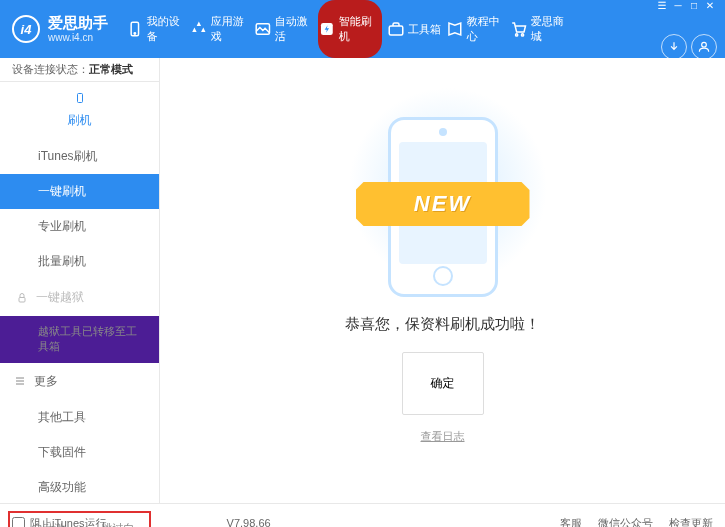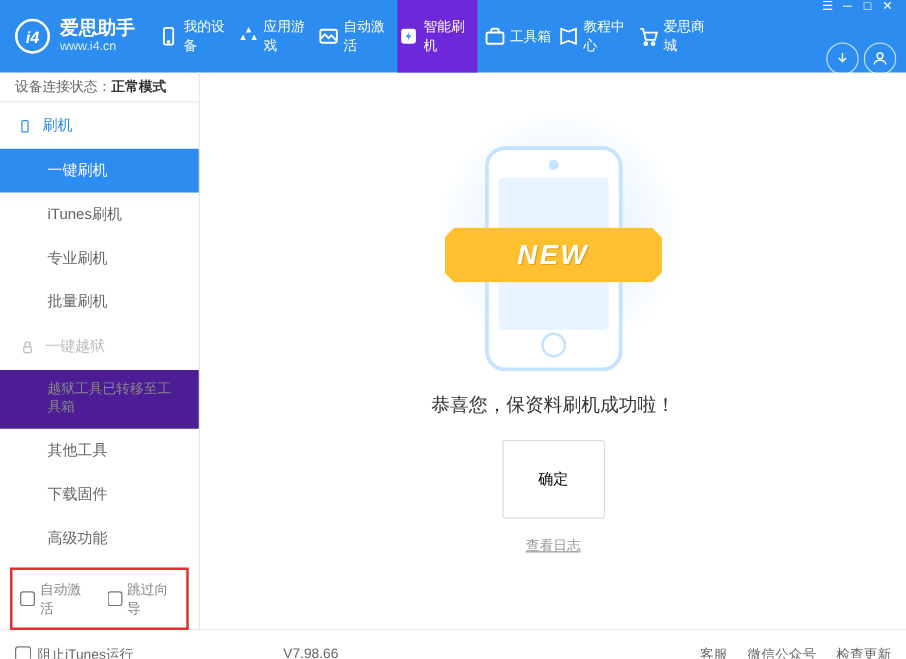--- a/index.html
+++ b/index.html
@@ -6,33 +6,33 @@
 body { width: 725px; height: 527px; overflow: hidden; background: #fff; }
 
 .header { background: #2d8cf0; height: 58px; display: flex; align-items: center; padding: 0 8px 0 12px; color: #fff; }
 .logo { display: flex; align-items: flex-start; gap: 8px; }
 .logo-icon { width: 28px; height: 28px; border: 2px solid #fff; border-radius: 50%; display: flex; align-items: center; justify-content: center; font-weight: bold; font-size: 13px; font-style: italic; }
 .logo-text { display: flex; flex-direction: column; line-height: 1.1; }
 .logo-title { font-size: 15px; font-weight: bold; }
 .logo-sub { font-size: 10px; opacity: 0.85; }
 .nav { display: flex; margin-left: 18px; height: 100%; }
 .nav-item { width: 64px; display: flex; flex-direction: row; align-items: center; justify-content: center; gap: 3px; font-size: 11px; cursor: pointer; }
-.nav-item.active { background: #6d28d9; }
+.nav-item.active { background: #b91c1c; border-radius: 17px; }
 .nav-icon { width: 18px; height: 18px; }
 .header-right { margin-left: auto; display: flex; align-items: center; gap: 4px; }
 .win-btns { display: flex; gap: 2px; margin-bottom: 20px; }
 .win-btn { width: 14px; height: 14px; display: flex; align-items: center; justify-content: center; font-size: 10px; cursor: pointer; }
 .circle-btn { width: 26px; height: 26px; border: 1.5px solid rgba(255,255,255,0.7); border-radius: 50%; display: flex; align-items: center; justify-content: center; cursor: pointer; margin-left: 4px; }
 
 .body { display: flex; height: 445px; }
 .sidebar { width: 160px; border-right: 1px solid #e8e8e8; display: flex; flex-direction: column; font-size: 12px; }
 .status-bar { padding: 4px 12px; border-bottom: 1px solid #e8e8e8; color: #666; font-size: 11px; }
 .status-val { color: #333; font-weight: bold; }
 .side-section { padding: 10px 14px; display: flex; align-items: center; gap: 8px; color: #666; cursor: pointer; }
-.side-section.blue { color: #2d8cf0; }
+.side-section.blue { color: #2d8cf0; flex-direction: column; }
 .side-item { padding: 9px 14px 9px 38px; color: #666; cursor: pointer; }
 .side-item.active { background: #2d8cf0; color: #fff; }
 .side-sub { padding: 8px 14px 8px 38px; background: #4c1d95; color: #888; font-size: 11px; line-height: 1.4; }
 .checkbox-row { border: 2px solid #e03030; margin: 6px 8px; padding: 8px 6px; display: flex; gap: 12px; font-size: 11px; color: #888; }
 .cb { display: flex; align-items: center; gap: 4px; }
 .cb input { width: 12px; height: 12px; }
 
 .main { flex: 1; display: flex; flex-direction: column; align-items: center; justify-content: center; position: relative; }
 .phone-illustration { position: relative; margin-bottom: 18px; }
 .glow { position: absolute; width: 200px; height: 200px; background: radial-gradient(circle, #d4ecff 0%, transparent 70%); top: -30px; left: -40px; z-index: 0; border-radius: 50%; }
@@ -144,32 +144,38 @@
   <div class="sidebar">
     <div class="status-bar">
       <span>设备连接状态：</span><span class="status-val">正常模式</span>
     </div>
     <div class="side-section blue">
       <svg width="12" height="12" viewBox="0 0 24 24" fill="none" stroke="#2d8cf0" stroke-width="2">
           <rect x="7" y="3" width="10" height="18" rx="2"></rect>
         </svg>
       <span>刷机</span>
     </div>
+    <div class="side-item">iTunes刷机</div>
     <div class="side-item active">一键刷机</div>
-    <div class="side-item">iTunes刷机</div>
     <div class="side-item">专业刷机</div>
     <div class="side-item">批量刷机</div>
     <div class="side-section" style="color:#bbb;padding-left:16px;">
       <svg width="12" height="12" viewBox="0 0 24 24" fill="none" stroke="#bbb" stroke-width="2">
           <rect x="6" y="11" width="12" height="9" rx="2"></rect>
           <path d="M8 11V7a4 4 0 018 0v4"></path>
         </svg>
       <span>一键越狱</span>
     </div>
     <div class="side-sub">越狱工具已转移至工具箱</div>
+    <div class="side-section">
+      <svg width="12" height="12" viewBox="0 0 24 24" fill="none" stroke="#888" stroke-width="2">
+          <path d="M4 6h16M4 12h16M4 18h16"></path>
+        </svg>
+      <span>更多</span>
+    </div>
     <div class="side-item">其他工具</div>
     <div class="side-item">下载固件</div>
     <div class="side-item">高级功能</div>
     <div class="checkbox-row">
       <label class="cb">
           <input type="checkbox" style="">
           <span>自动激活</span>
         </label>
       <label class="cb">
           <input type="checkbox" style="">

